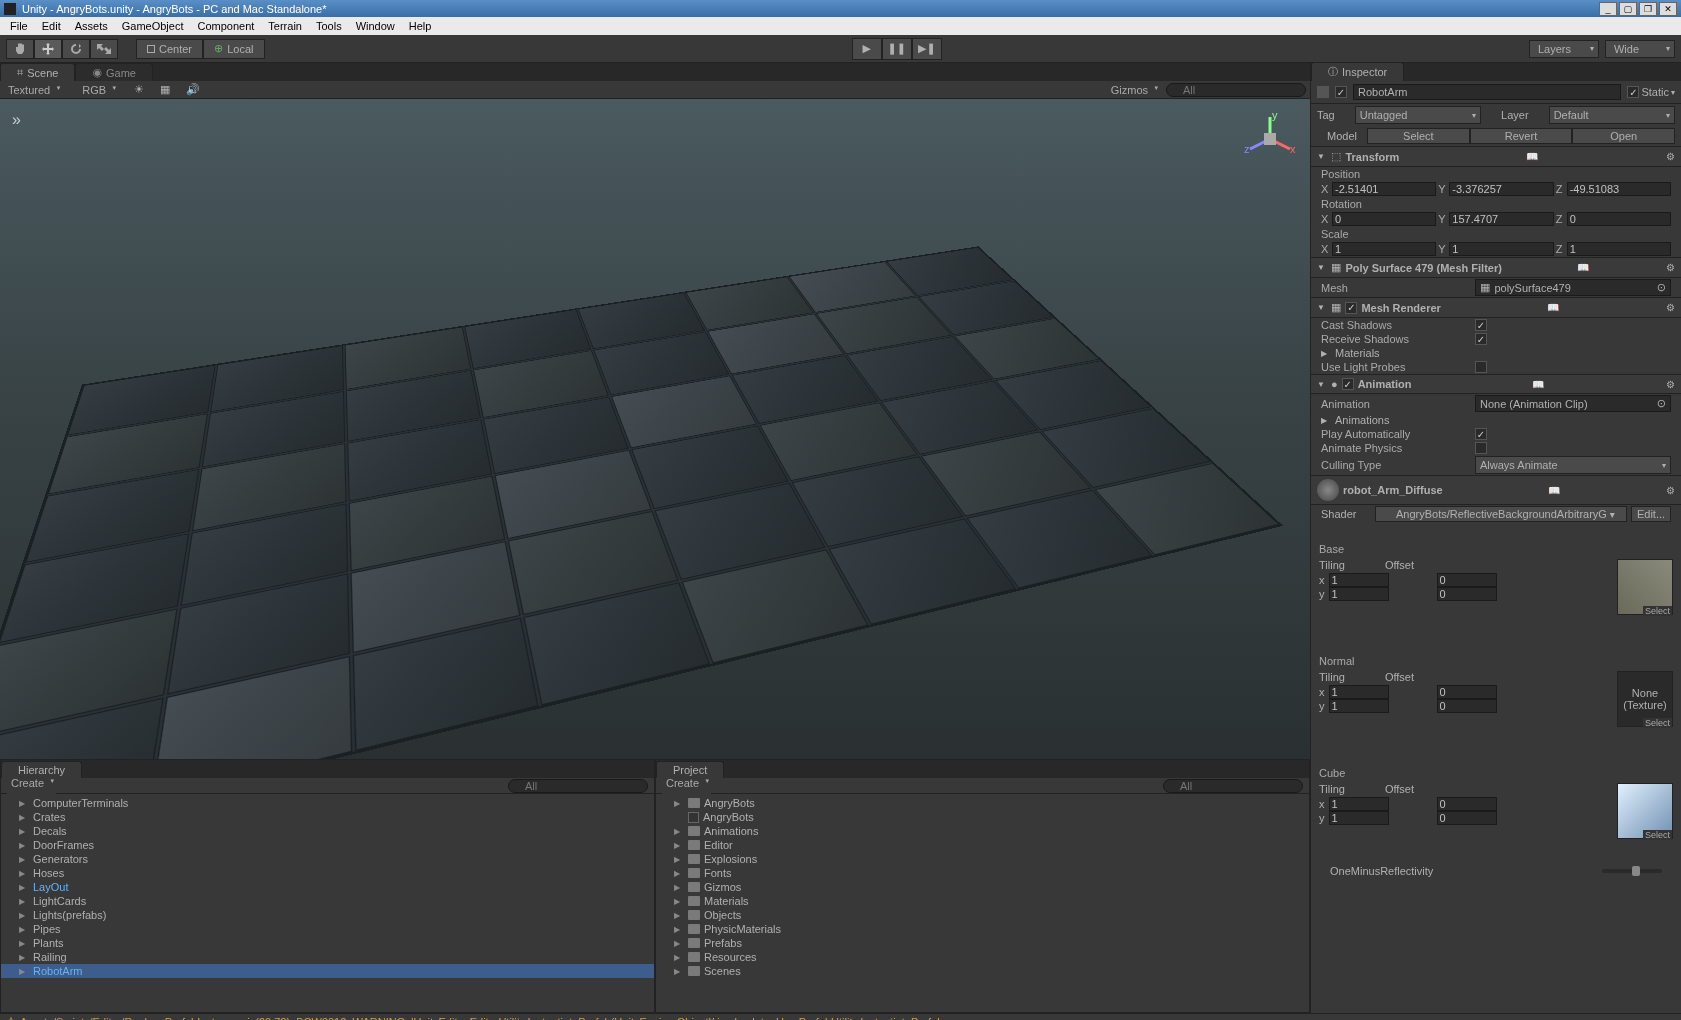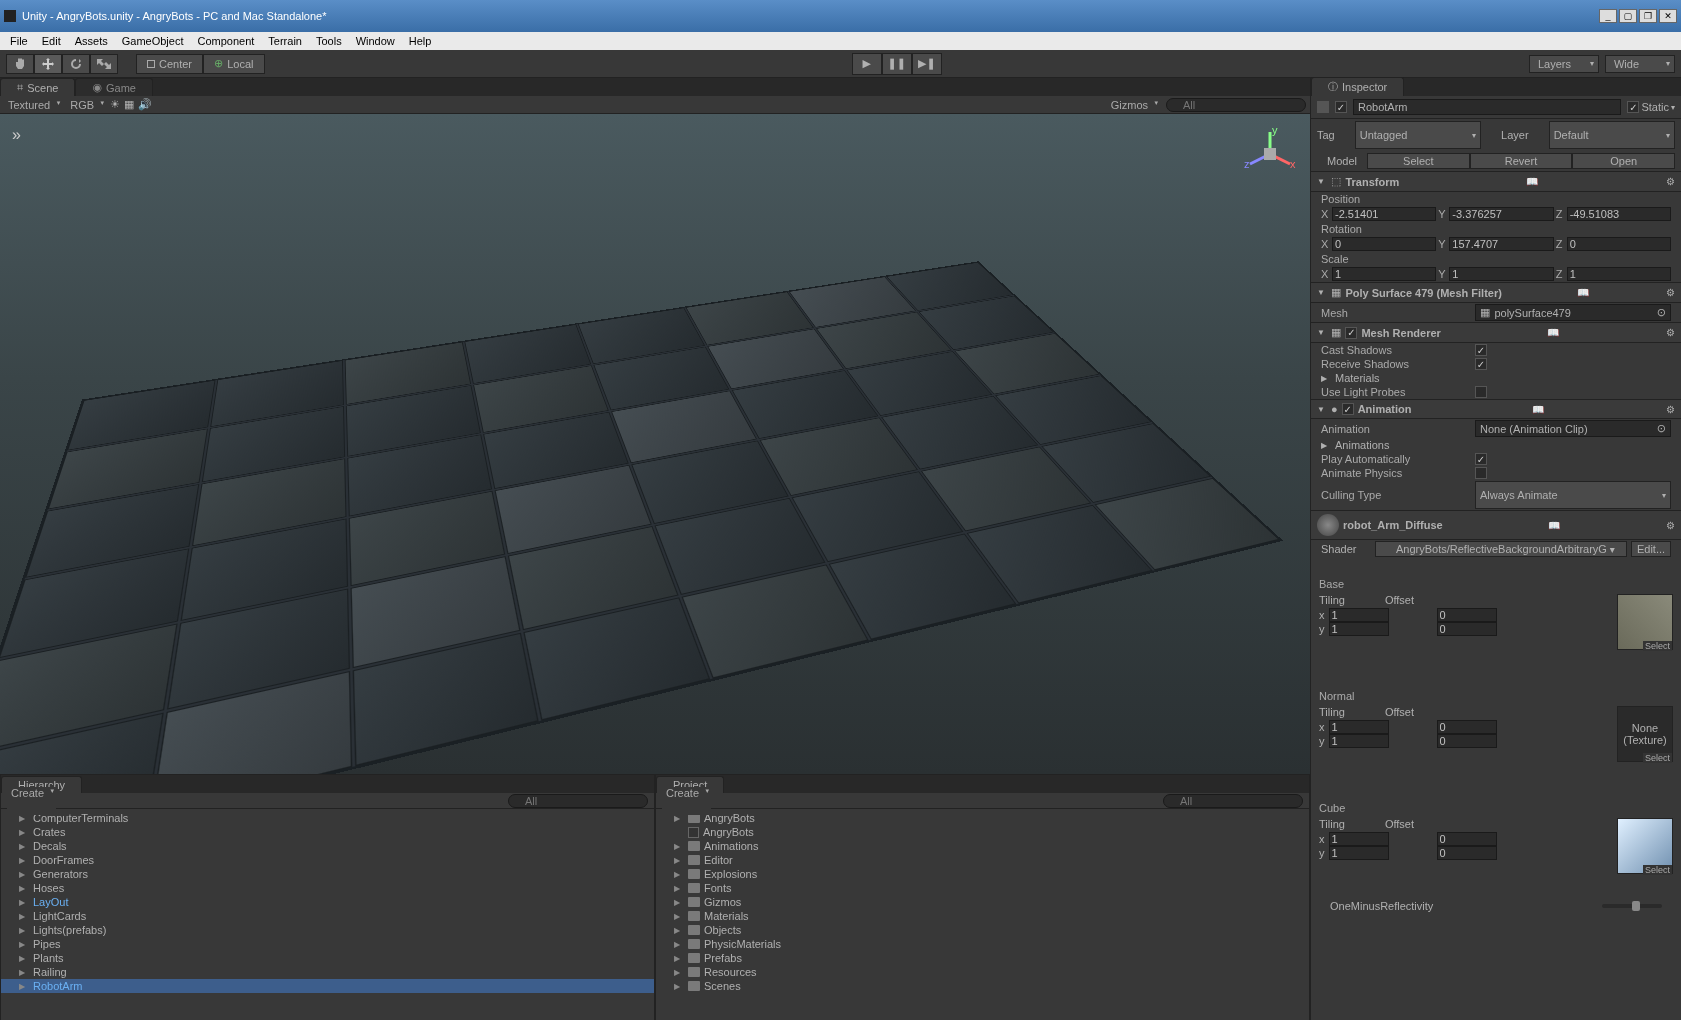--- a/index.html
+++ b/index.html
@@ -1,17 +1,17 @@
 <!DOCTYPE html>
 <html><head>
 <meta charset="utf-8">
 <style>
 * { margin: 0; padding: 0; box-sizing: border-box; font-family: Arial, sans-serif; font-size: 11px; }
 body { background: #383838; color: #b0b0b0; overflow: hidden; width: 1681px; height: 1020px; }
-.titlebar { background: linear-gradient(#5a8ec7, #3a6ea7); height: 32px; display: flex; align-items: center; padding: 0 4px; color: #fff; justify-content: space-between; }
+.titlebar { background: linear-gradient(#5a8ec7, #3a6ea7); height: 17px; display: flex; align-items: center; padding: 0 4px; color: #fff; justify-content: space-between; }
 .titlebar-left { display: flex; align-items: center; gap: 6px; }
 .titlebar-cube { width: 12px; height: 12px; background: #222; }
 .win-controls { display: flex; gap: 2px; }
 .win-btn { width: 18px; height: 14px; background: #ddd; border: 1px solid #666; display: flex; align-items: center; justify-content: center; font-size: 9px; cursor: pointer; color: #000; }
 .menubar { background: #eaeaea; height: 18px; display: flex; align-items: center; padding: 0 4px; gap: 2px; color: #000; }
 .menu-item { padding: 1px 6px; cursor: pointer; }
 .toolbar { background: #383838; height: 28px; display: flex; align-items: center; padding: 0 6px; justify-content: space-between; border-bottom: 1px solid #222; }
 .tool-group { display: flex; gap: 0; }
 .tool-btn { width: 28px; height: 20px; background: #4a4a4a; border: 1px solid #222; display: flex; align-items: center; justify-content: center; cursor: pointer; }
 .tool-btn.active { background: #5a5a5a; }
@@ -21,36 +21,36 @@
 .play-btn { width: 30px; height: 22px; background: #4a4a4a; border: 1px solid #222; display: flex; align-items: center; justify-content: center; cursor: pointer; }
 .dropdown { height: 18px; padding: 0 18px 0 8px; background: #4a4a4a; border: 1px solid #222; display: flex; align-items: center; cursor: pointer; position: relative; min-width: 70px; }
 .dropdown::after { content: '▾'; position: absolute; right: 4px; font-size: 8px; }
 .main-area { display: flex; height: 950px; }
 .left-col { width: 1310px; display: flex; flex-direction: column; }
 .scene-area { height: 696px; display: flex; flex-direction: column; background: #383838; position: relative; }
 .tab-row { display: flex; height: 18px; background: #282828; align-items: flex-end; }
 .tab { padding: 2px 16px; background: #383838; border: 1px solid #222; border-bottom: none; display: flex; align-items: center; gap: 4px; cursor: pointer; border-radius: 3px 3px 0 0; }
 .tab.inactive { background: #2c2c2c; color: #888; }
 .scene-toolbar { height: 18px; background: #383838; display: flex; align-items: center; padding: 0 4px; gap: 8px; border-bottom: 1px solid #222; justify-content: space-between; }
-.scene-toolbar-left { display: flex; align-items: center; gap: 4px; }
+.scene-toolbar-left { display: flex; align-items: center; gap: 16px; }
 .scene-viewport { flex: 1; background: linear-gradient(180deg, #4a5a5f 0%, #3a4548 40%, #2a3032 100%); position: relative; overflow: hidden; }
 .gizmo { position: absolute; top: 10px; right: 10px; width: 60px; height: 60px; }
 .arrows { position: absolute; top: 12px; left: 12px; color: #ccc; font-size: 16px; }
 .bottom-panels { flex: 1; display: flex; }
 .panel { flex: 1; display: flex; flex-direction: column; background: #383838; border: 1px solid #222; }
 .panel-subheader { height: 16px; background: #383838; display: flex; align-items: center; padding: 4px 6px; justify-content: space-between; border-bottom: 1px solid #222; }
 .panel-content { flex: 1; overflow: auto; padding: 2px 0; }
 .tree-item { padding: 1px 4px 1px 18px; display: flex; align-items: center; gap: 4px; cursor: pointer; }
 .tree-item.selected { background: #3d5e8c; color: #fff; }
 .tree-item.highlight { color: #6ab0f3; }
 .tree-arrow { width: 10px; color: #888; font-size: 8px; }
 .folder-icon { width: 12px; height: 10px; background: #7a7a7a; border-radius: 1px; }
 .unity-icon { width: 11px; height: 11px; background: #333; border: 1px solid #666; }
 .search-input { background: #2a2a2a; border: 1px solid #1a1a1a; border-radius: 8px; padding: 1px 6px 1px 16px; color: #aaa; width: 140px; height: 14px; position: relative; }
-.small-dd { padding: 0 12px 0 4px; height: 28px; font-size: 10px; }
+.small-dd { padding: 0 12px 0 4px; height: 18px; font-size: 10px; }
 .inspector { width: 371px; background: #383838; display: flex; flex-direction: column; border-left: 1px solid #222; }
 .insp-header { display: flex; align-items: center; padding: 3px 6px; gap: 6px; border-bottom: 1px solid #222; }
 .checkbox { width: 12px; height: 12px; background: #2a2a2a; border: 1px solid #555; display: inline-flex; align-items: center; justify-content: center; cursor: pointer; }
 .checkbox.checked::after { content: '✓'; font-size: 10px; color: #ccc; }
 .insp-row { display: flex; align-items: center; padding: 2px 6px; gap: 20px; }
 .comp-header { background: #3a3a3a; padding: 3px 6px; display: flex; align-items: center; gap: 4px; border-top: 1px solid #222; border-bottom: 1px solid #222; }
 .comp-arrow { width: 10px; font-size: 8px; cursor: pointer; }
 .gear-icon { margin-left: auto; cursor: pointer; font-size: 10px; }
 .prop-row { display: flex; align-items: center; padding: 1px 10px; gap: 4px; }
 .prop-label { flex: 0 0 150px; color: #aaa; }

